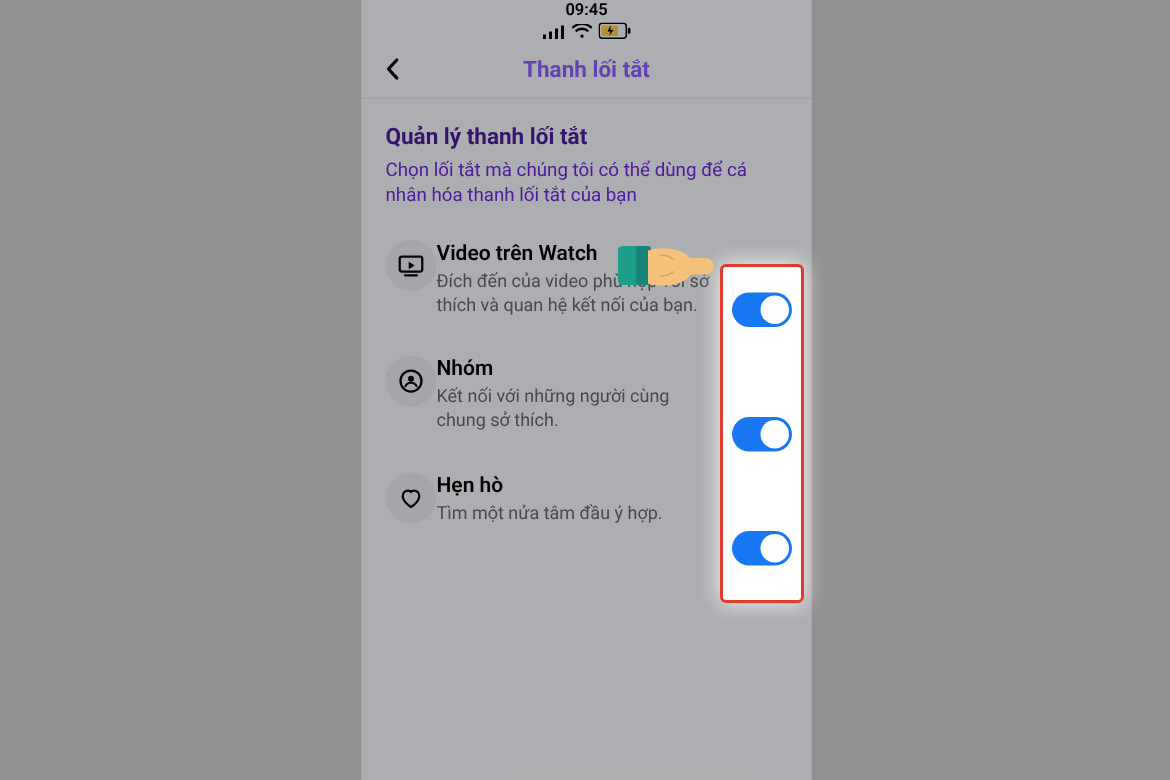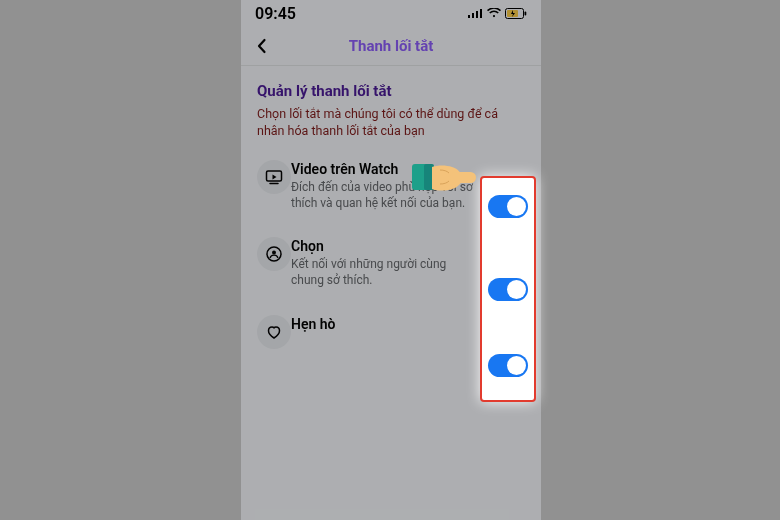--- a/index.html
+++ b/index.html
@@ -27,23 +27,24 @@
     background: rgba(0,0,0,0.28);
     pointer-events: none;
     z-index: 5;
   }
   .statusbar {
     height: 26px;
     display: flex;
     justify-content: space-between;
     align-items: center;
     padding: 0 14px;
-    font-size: 16px;
+    font-size: 11px;
     font-weight: 600;
     color: #000;
+    flex-direction: column;
   }
   .status-right { display: flex; align-items: center; gap: 4px; }
   .status-right svg { display: block; }
   .header {
     height: 40px;
     display: flex;
     align-items: center;
     justify-content: center;
     position: relative;
     border-bottom: 1px solid rgba(0,0,0,0.08);
@@ -69,21 +70,21 @@
   }
   .section-title {
     font-size: 15px;
     font-weight: 700;
     color: #4c1d95;
     margin-bottom: 6px;
   }
   .section-sub {
     font-size: 12.5px;
     line-height: 1.35;
-    color: #7f1d1d;
+    color: #6d28d9;
   }
   .list { padding: 4px 0 0 0; }
   .row {
     display: flex;
     align-items: flex-start;
     padding: 10px 16px 16px 16px;
   }
   .row-icon {
     flex: 0 0 34px;
     width: 34px;
@@ -208,34 +209,35 @@
 
     <div class="row">
       <div class="row-icon">
         <svg width="18" height="18" viewBox="0 0 18 18">
             <circle cx="9" cy="9" r="7" fill="none" stroke="#050505" stroke-width="1.5"></circle>
             <circle cx="9" cy="7.5" r="2" fill="#050505"></circle>
             <path d="M5 13c.6-1.7 2.2-2.8 4-2.8s3.4 1.1 4 2.8" fill="none" stroke="#050505" stroke-width="1.3"></path>
           </svg>
       </div>
       <div class="row-body">
-        <div class="row-title">Chọn</div>
+        <div class="row-title">Nhóm</div>
         <div class="row-desc">Kết nối với những người cùng chung sở thích.</div>
       </div>
       <div class="toggle-slot"></div>
     </div>
 
     <div class="row">
       <div class="row-icon">
         <svg width="18" height="18" viewBox="0 0 18 18">
             <path d="M9 15s-5.5-3.4-5.5-7.2C3.5 5.6 5.1 4 7 4c1.1 0 1.8.6 2 1 .2-.4.9-1 2-1 1.9 0 3.5 1.6 3.5 3.8C14.5 11.6 9 15 9 15z" fill="none" stroke="#050505" stroke-width="1.5" stroke-linejoin="round"></path>
           </svg>
       </div>
       <div class="row-body">
         <div class="row-title">Hẹn hò</div>
+        <div class="row-desc">Tìm một nửa tâm đầu ý hợp.</div>
       </div>
       <div class="toggle-slot"></div>
     </div>
   </div>
 </div>
 
 <div class="highlight-col"></div>
 <div class="toggle t1"></div>
 <div class="toggle t2"></div>
 <div class="toggle t3"></div>

